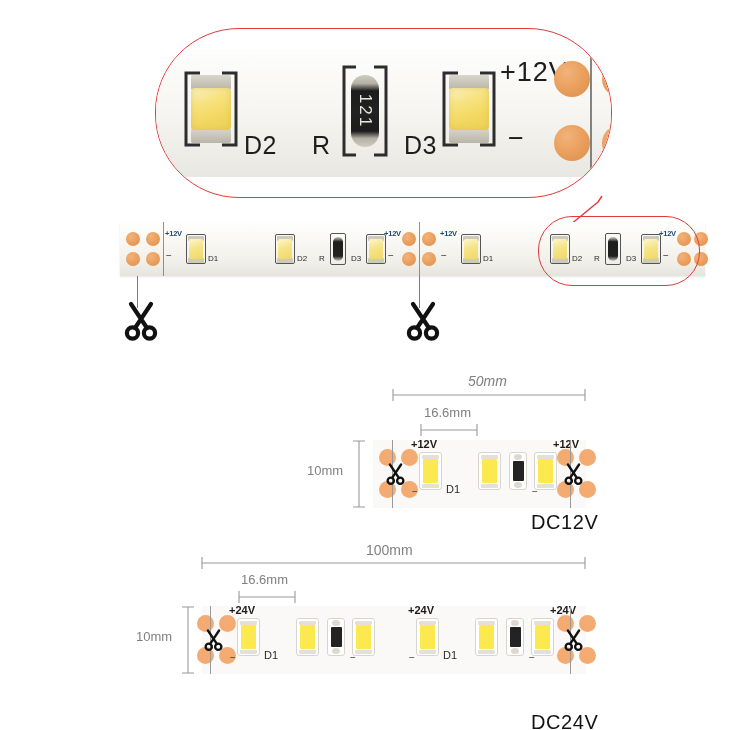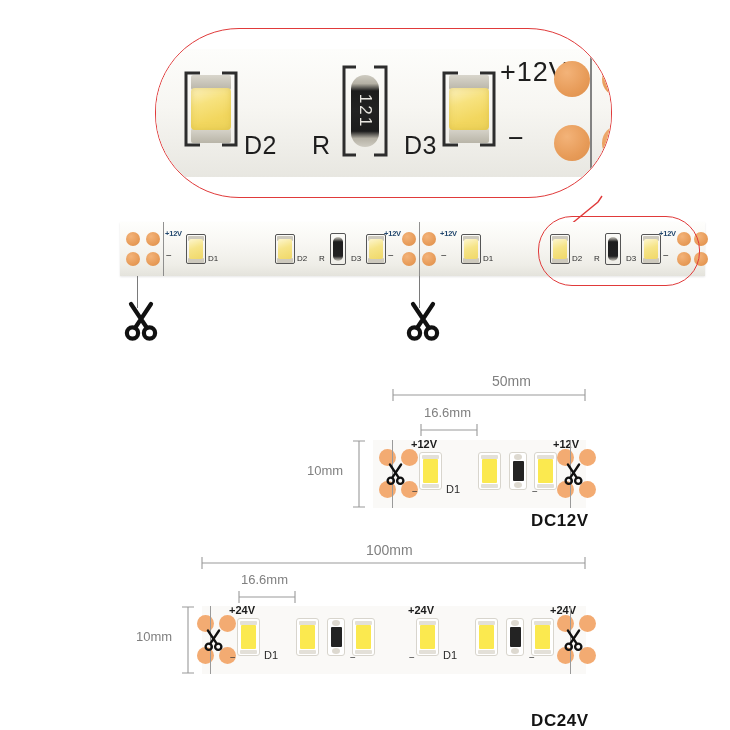--- a/index.html
+++ b/index.html
@@ -112,21 +112,21 @@
   .t-res .dot{position:absolute;left:5px;right:5px;height:6px;
     background:#ddd9d0;border-radius:50%;}
   .t-res .dot.t{top:2px;} .t-res .dot.b{bottom:2px;}
   .t-pad{position:absolute;border-radius:50%;background:#f3ab72;}
   .t-edge{position:absolute;top:0;bottom:0;width:1.1px;background:#9a9a9a;}
   .t-v{position:absolute;font-size:11px;font-weight:bold;color:#1b1b1b;}
   .t-m{position:absolute;font-size:11px;color:#3a3a3a;}
   .t-d1{position:absolute;font-size:11px;color:#2a2a2a;}
   .dimtxt{position:absolute;font-size:14px;color:#808080;
           font-family:"Liberation Sans",sans-serif;white-space:nowrap;}
-  .dctitle{position:absolute;font-size:17px;font-weight:bold;color:#141414;
+  .dctitle{position:absolute;font-size:20px;font-weight:normal;color:#141414;
            letter-spacing:.6px;}
   svg{overflow:visible;}
 </style>
 </head>
 <body>
 
 <div class="stage">
 
   <svg id="leader">
     <path d="M 602 196 L 598 202 L 570 225" stroke="#e03a3a" stroke-width="1.4" fill="none"></path>
@@ -284,21 +284,21 @@
       <circle cx="8.5" cy="31" r="5.6" fill="none" stroke="#111" stroke-width="4.2"></circle>
       <circle cx="25.5" cy="31" r="5.6" fill="none" stroke="#111" stroke-width="4.2"></circle>
     </svg>
   </div>
 
   <div>
 
     <svg style="position:absolute;left:392px;top:388px;" width="194" height="14">
       <path d="M1 1 L1 13 M1 7 L193 7 M193 1 L193 13" stroke="#9a9a9a" stroke-width="1.1" fill="none"></path>
     </svg>
-    <div class="dimtxt" style="left:492px;top:373px;">50mm</div>
+    <div class="dimtxt" style="left:468px;top:373px;font-style:italic;">50mm</div>
 
     <svg style="position:absolute;left:420px;top:423px;" width="58" height="14">
       <path d="M1 1 L1 13 M1 7 L57 7 M57 1 L57 13" stroke="#9a9a9a" stroke-width="1.1" fill="none"></path>
     </svg>
     <div class="dimtxt" style="left:424px;top:405px;font-size:13px;">16.6mm</div>
 
     <svg style="position:absolute;left:352px;top:440px;" width="14" height="68">
       <path d="M1 1 L13 1 M7 1 L7 67 M1 67 L13 67" stroke="#9a9a9a" stroke-width="1.1" fill="none"></path>
     </svg>
     <div class="dimtxt" style="left:333px;top:463px;font-size:13px;transform:translateX(-26px);">10mm</div>

